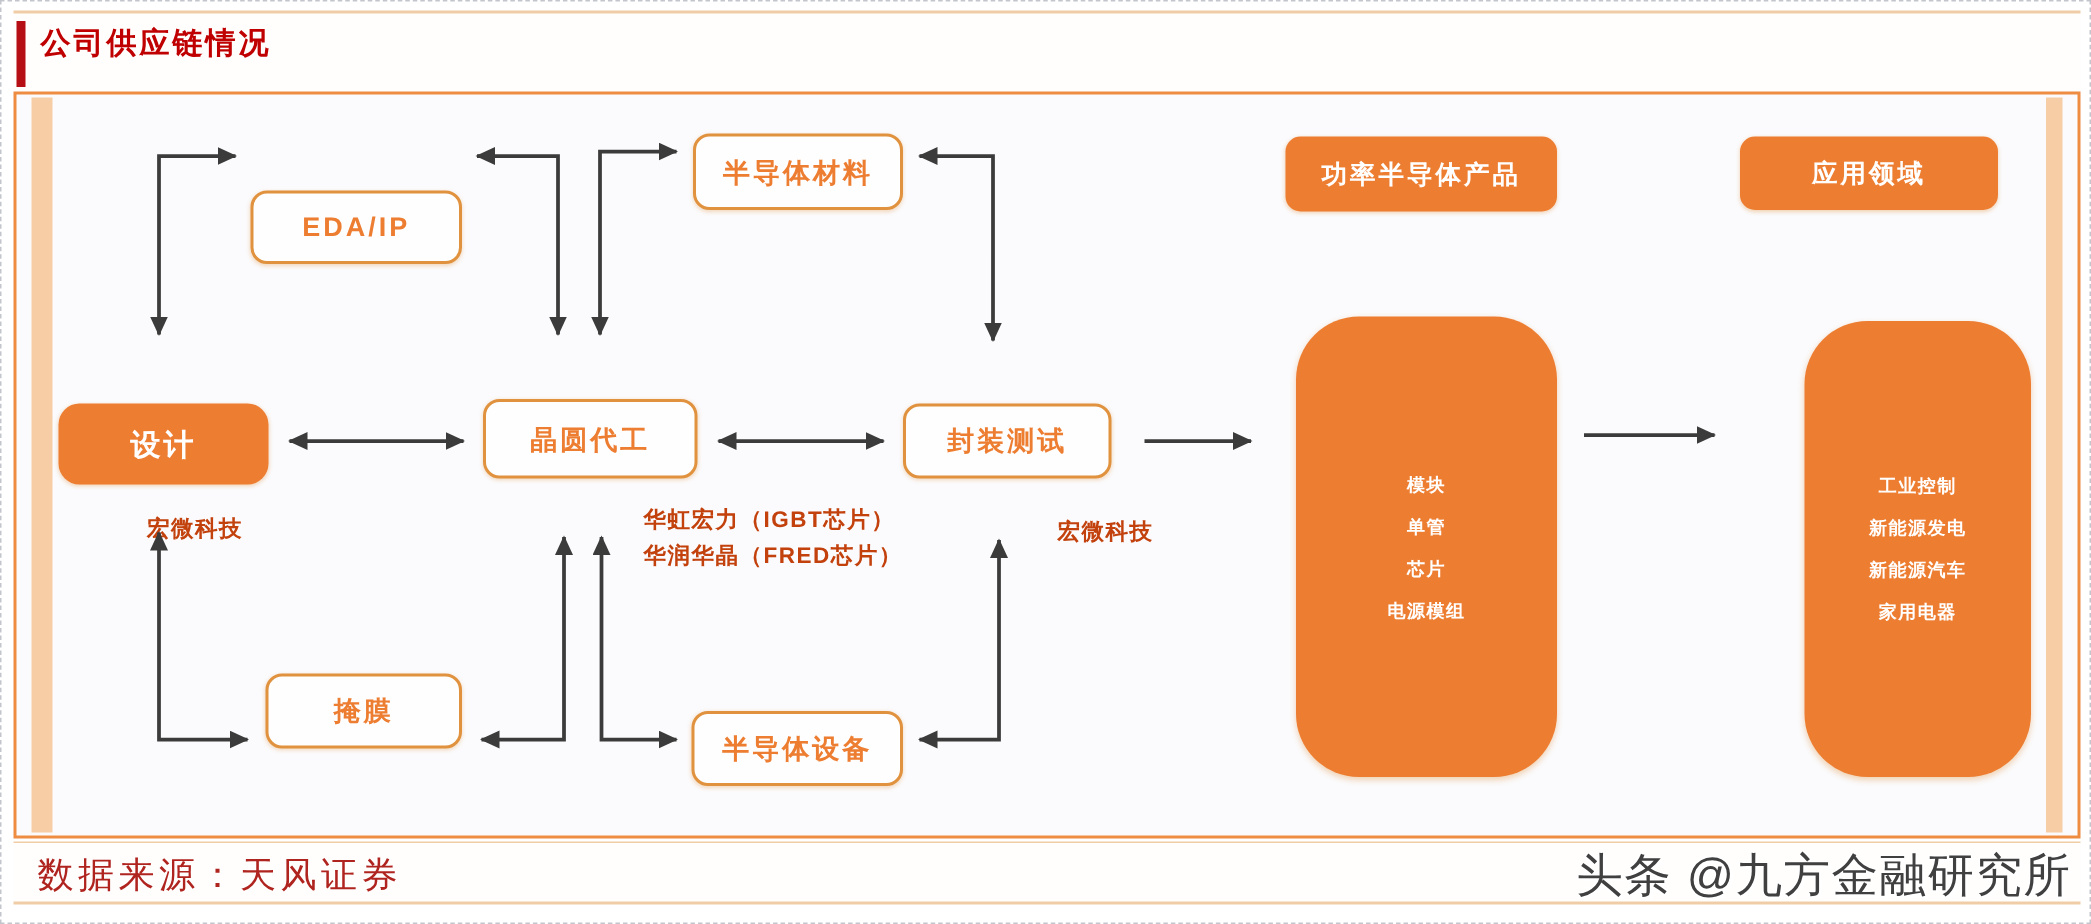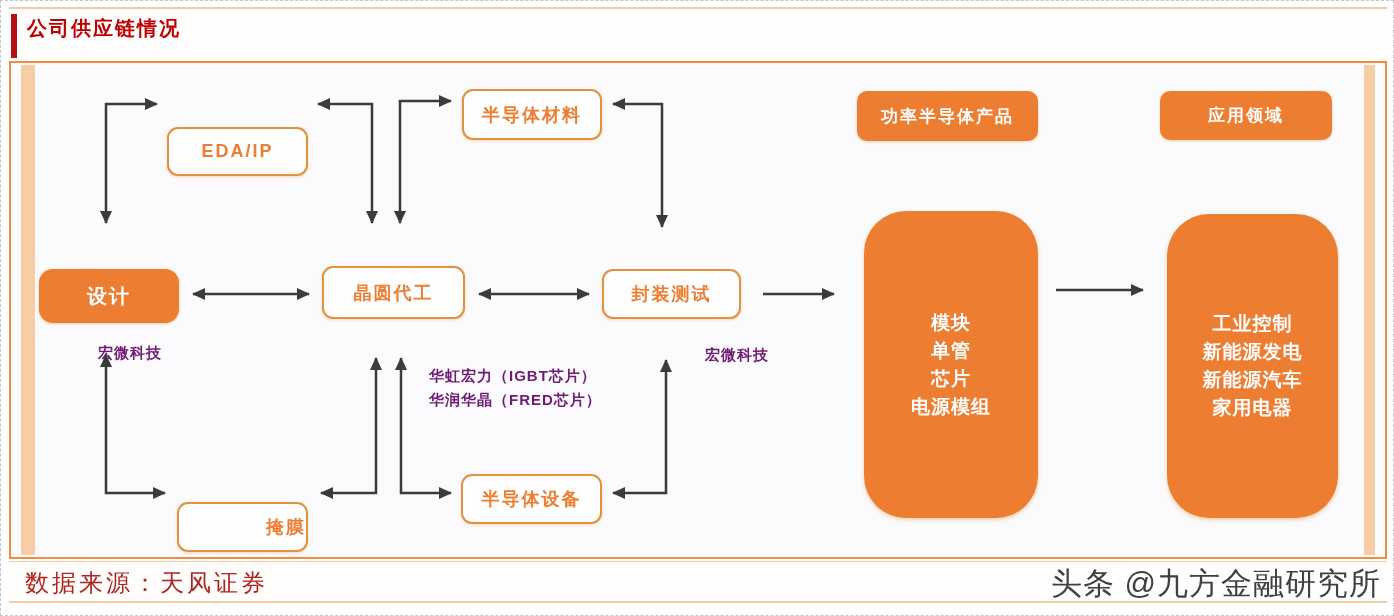--- a/index.html
+++ b/index.html
@@ -17,25 +17,25 @@
   .strip{position:absolute;top:2px;bottom:2px;background:#f6cda4;}
   .strip.left{left:10px;width:14px;}
   .strip.right{right:10px;width:11px;}
   
   .node{position:absolute;display:flex;align-items:center;justify-content:center;box-sizing:border-box;
         white-space:nowrap;}
   .node-outline{border:2px solid #e0923f;border-radius:11px;background:#fefefe;color:#ed7d31;
         font-weight:bold;font-size:18px;letter-spacing:2px;box-shadow:0 1px 3px rgba(224,146,63,.35);}
   .node-filled{background:#ed7d31;border-radius:10px;color:#fff;font-weight:bold;font-size:18px;
         letter-spacing:2px;box-shadow:0 1px 3px rgba(224,146,63,.4);}
-  .node-big{background:#ed7d31;border-radius:42px;color:#fff;font-weight:bold;font-size:19px;
+  .node-big{background:#ed7d31;border-radius:42px;color:#fff;font-weight:bold;font-size:12px;
         flex-direction:column;line-height:28px;letter-spacing:1px;box-shadow:0 2px 4px rgba(224,146,63,.4);}
   .design-box{border-radius:14px;font-size:20px;justify-content:center;}
   
-  .ann{position:absolute;color:#701a75;font-weight:bold;font-size:15px;letter-spacing:1px;
+  .ann{position:absolute;color:#c2410c;font-weight:bold;font-size:15px;letter-spacing:1px;
        line-height:24px;white-space:nowrap;}
   
   .arrows{position:absolute;left:0;top:0;pointer-events:none;}
   
   .source-row{position:absolute;left:8px;top:560px;width:1378px;height:42px;box-sizing:border-box;
               border-top:1px solid #f0cda6;border-bottom:2px solid #f0cda6;background:#fffefd;}
   .source-text{position:absolute;left:16px;top:5px;font-size:24px;color:#b0241f;letter-spacing:3px;}
   .watermark{position:absolute;right:6px;top:1px;font-size:31px;font-weight:normal;color:#404040;
              letter-spacing:1px;text-shadow:2px 2px 0 #ffffff,-1px -1px 0 #ffffff,
              1px -1px 0 #ffffff,-1px 1px 0 #ffffff;}
@@ -83,38 +83,38 @@
     <span>封装测试</span>
   </div>
 
   <div class="node node-big" style="left:863px;top:210px;width:174px;height:307px;">
     <span>模块</span>
     <span>单管</span>
     <span>芯片</span>
     <span>电源模组</span>
   </div>
 
-  <div class="node node-big" style="left:1166px;top:213px;width:171px;height:304px;">
+  <div class="node node-big" style="left:1202px;top:213px;width:151px;height:304px;">
     <span>工业控制</span>
     <span>新能源发电</span>
     <span>新能源汽车</span>
     <span>家用电器</span>
   </div>
 
-  <div class="node node-outline" style="left:176px;top:501px;width:131px;height:50px;justify-content:flex-end;">
+  <div class="node node-outline" style="left:176px;top:448px;width:131px;height:50px;">
     <span>掩膜</span>
   </div>
 
   <div class="node node-outline" style="left:460px;top:473px;width:141px;height:50px;">
     <span>半导体设备</span>
   </div>
 
   <div class="ann" style="left:97px;top:340px;">宏微科技</div>
 
-  <div class="ann" style="left:428px;top:334px;margin-top:29px;">
+  <div class="ann" style="left:428px;top:334px;">
     <div>华虹宏力（IGBT芯片）</div>
     <div>华润华晶（FRED芯片）</div>
   </div>
 
   <div class="ann" style="left:704px;top:342px;">宏微科技</div>
 
   <svg class="arrows" width="1394" height="616" viewBox="0 0 1394 616">
     <defs>
       <marker id="arr" markerUnits="userSpaceOnUse" markerWidth="15" markerHeight="13" refX="12" refY="6" orient="auto-start-reverse">
         <path d="M0,0 L13,6 L0,12 Z" fill="#3b3b3b"></path>

